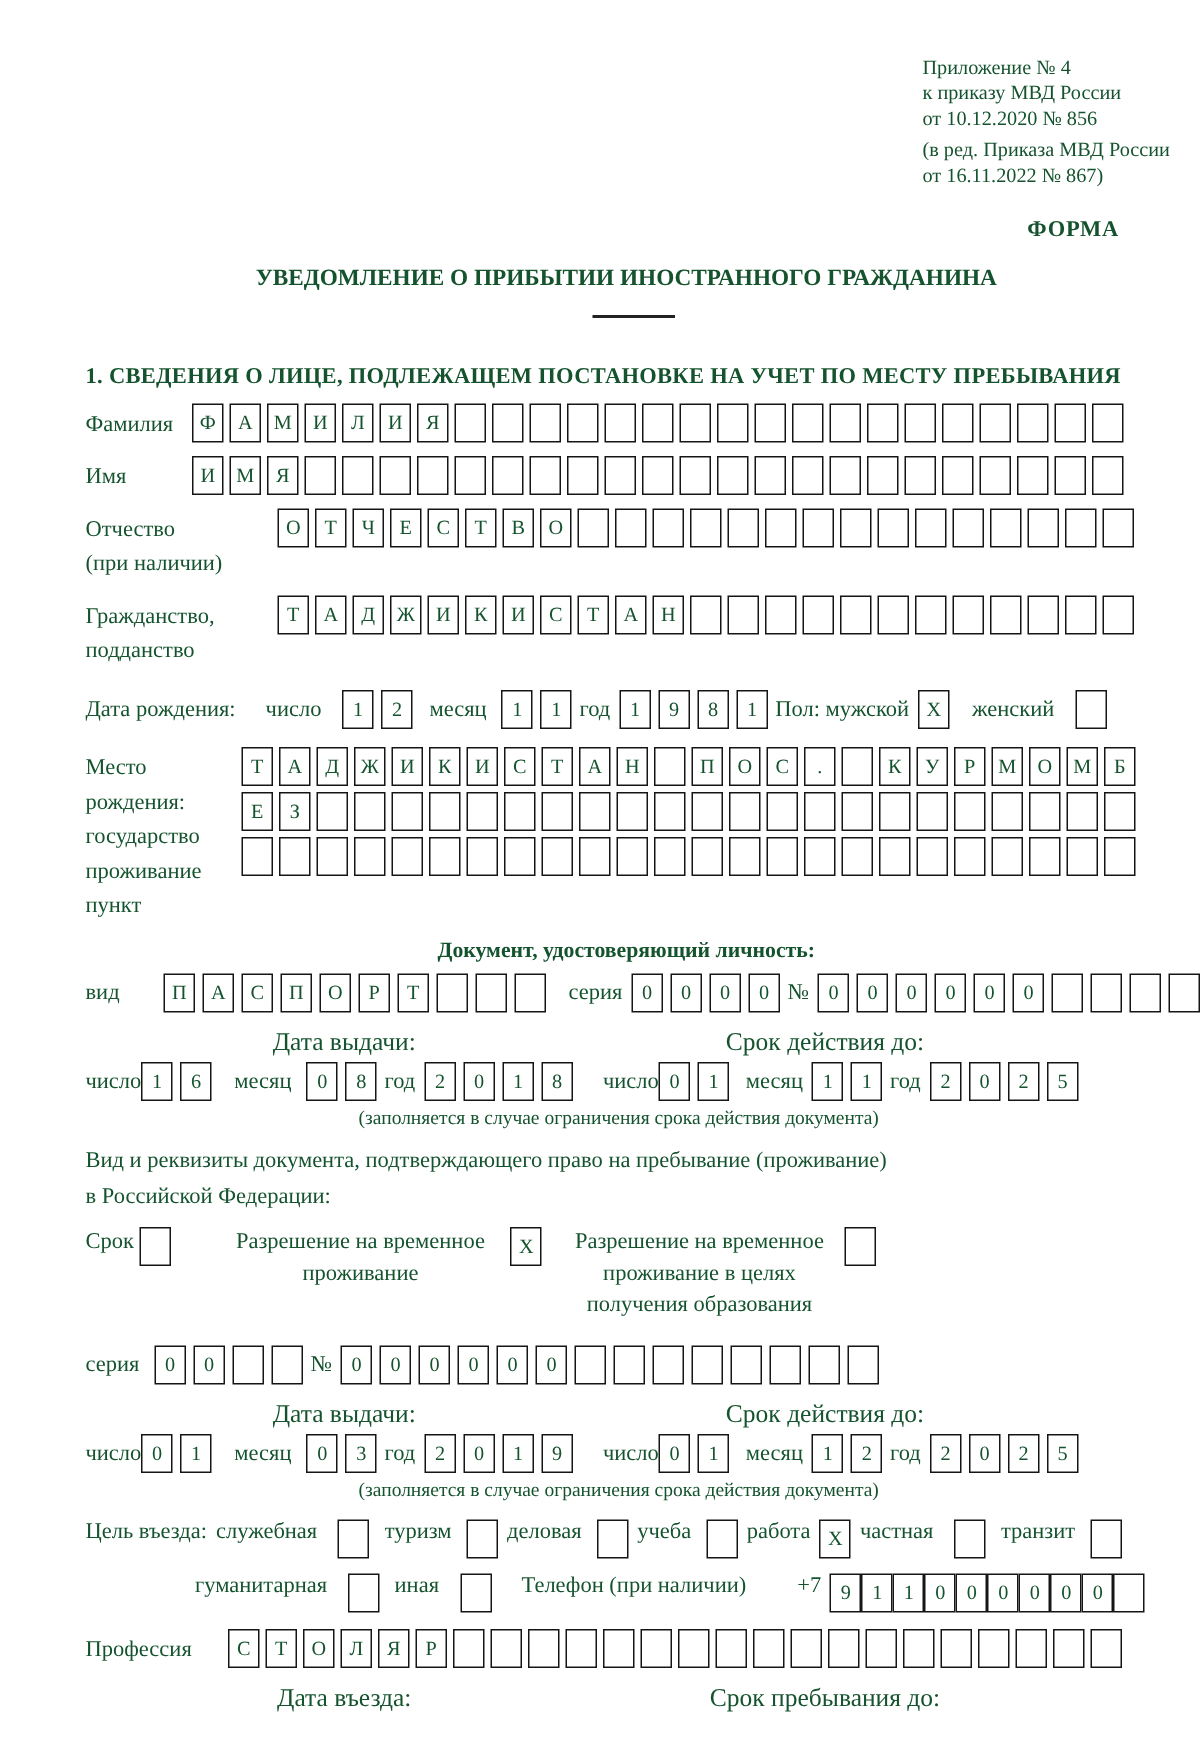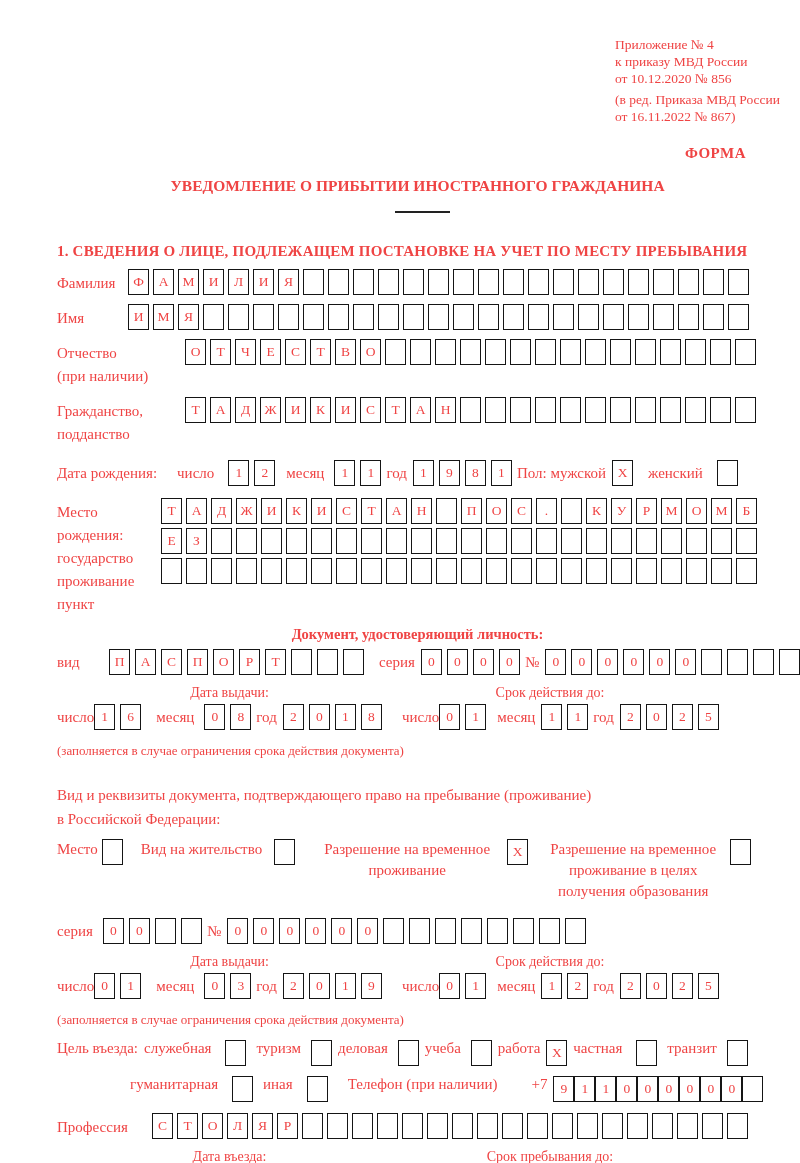--- a/index.html
+++ b/index.html
@@ -1,19 +1,19 @@
 <!DOCTYPE html>
 <html><head>
 <meta charset="utf-8">
 <style>
   * { margin:0; padding:0; box-sizing:border-box; }
   html,body { background:#fff; }
   .page {
     position:relative; width:800px; height:1163px; background:#fff;
-    font-family:"Liberation Serif", serif; color:#ef4444;
+    font-family:"Liberation Serif", serif; color:#14532d;
     padding:36px 22px 10px 57px; overflow:hidden;
   }
   
   .hdr-note { margin-left:558px; width:200px; font-size:13.5px; line-height:17px; }
   .hdr-note .gap { height:4px; }
   .forma { text-align:right; padding-right:32px; font-weight:bold; font-size:15px; margin-top:20px; letter-spacing:.5px; }
   
   .title { text-align:center; font-weight:bold; font-size:15.5px; line-height:22px; margin-top:13px; }
   .title .uline { display:inline-block; width:55px; border-bottom:2px solid #222; height:14px; margin-left:10px; }
   .sec-heading { font-weight:bold; font-size:15px; margin-top:24px; letter-spacing:.2px; }
@@ -30,26 +30,26 @@
   .lw100 { width:100px; }
   .lw128 { width:128px; }
   .lw95  { width:95px; }
   .lw50  { width:50px; }
   .stack3 .boxes { margin-bottom:4px; }
   .inline-lbl { font-size:15px; padding-top:3px; flex:0 0 auto; }
   
   .daterow { display:flex; margin-top:10px; }
   .dcol-left { width:345px; }
   .dcol-right { flex:1; }
-  .dtitle { text-align:center; font-size:14px; margin-bottom:3px; }
+  .dtitle { text-align:center; font-size:17px; margin-bottom:3px; }
   .dtitle.right-shift { padding-right:80px; }
   .dgroup { display:flex; align-items:center; }
   .dgroup .inline-lbl { padding-top:0; }
   .dgroup .box { margin-right:5px; }
-  .small-note { font-size:13px; text-align:left; padding-right:10px; margin-top:13px; }
+  .small-note { font-size:13px; text-align:center; padding-right:10px; margin-top:3px; }
   
   .res-row { display:flex; align-items:flex-start; margin-top:8px; }
   .res-opt { display:flex; align-items:flex-start; }
   .res-opt .olabel { font-size:15px; line-height:21px; }
   .res-opt .center { text-align:center; }
   .purpose-row { display:flex; margin-top:12px; }
   .purpose-row .inline-lbl { padding-top:0; }
   .purpose-row .box { margin-right:0; }
   .gap6 { width:6px; flex:0 0 auto; } .gap10 { width:10px; flex:0 0 auto; }
   .gap14 { width:14px; flex:0 0 auto; } .gap20 { width:20px; flex:0 0 auto; }
@@ -417,39 +417,33 @@
             <span class="box">2</span>
             <span class="box">0</span>
             <span class="box">2</span>
             <span class="box">5</span>
           </span>
       </div>
     </div>
   </div>
   <div class="small-note">(заполняется в случае ограничения срока действия документа)</div>
 
-  <div style="font-size:15px; margin-top:24px; line-height:24px;">
+  <div style="font-size:15px; margin-top:9px; line-height:24px;">
     <div>Вид и реквизиты документа, подтверждающего право на пребывание (проживание)</div>
     <div>в Российской Федерации:</div>
   </div>
 
   <div class="res-row">
     <div class="res-opt">
-      <span class="olabel">Место</span>
+      <span class="olabel">Срок</span>
       <span class="boxes" style="margin-left:4px;">
           <span class="box"></span>
         </span>
     </div>
     <span class="gap14"></span>
-    <div class="res-opt">
-      <span class="olabel">Вид на жительство</span>
-      <span class="boxes" style="margin-left:12px;">
-          <span class="box"></span>
-        </span>
-    </div>
     <span class="gap14"></span>
     <div class="res-opt">
       <span class="olabel center" style="width:188px;">Разрешение на временное проживание</span>
       <span class="boxes" style="margin-left:6px;">
           <span class="box">X</span>
         </span>
     </div>
     <span class="gap10"></span>
     <div class="res-opt">
       <span class="olabel center" style="width:182px;">Разрешение на временное проживание в целях получения образования</span>

